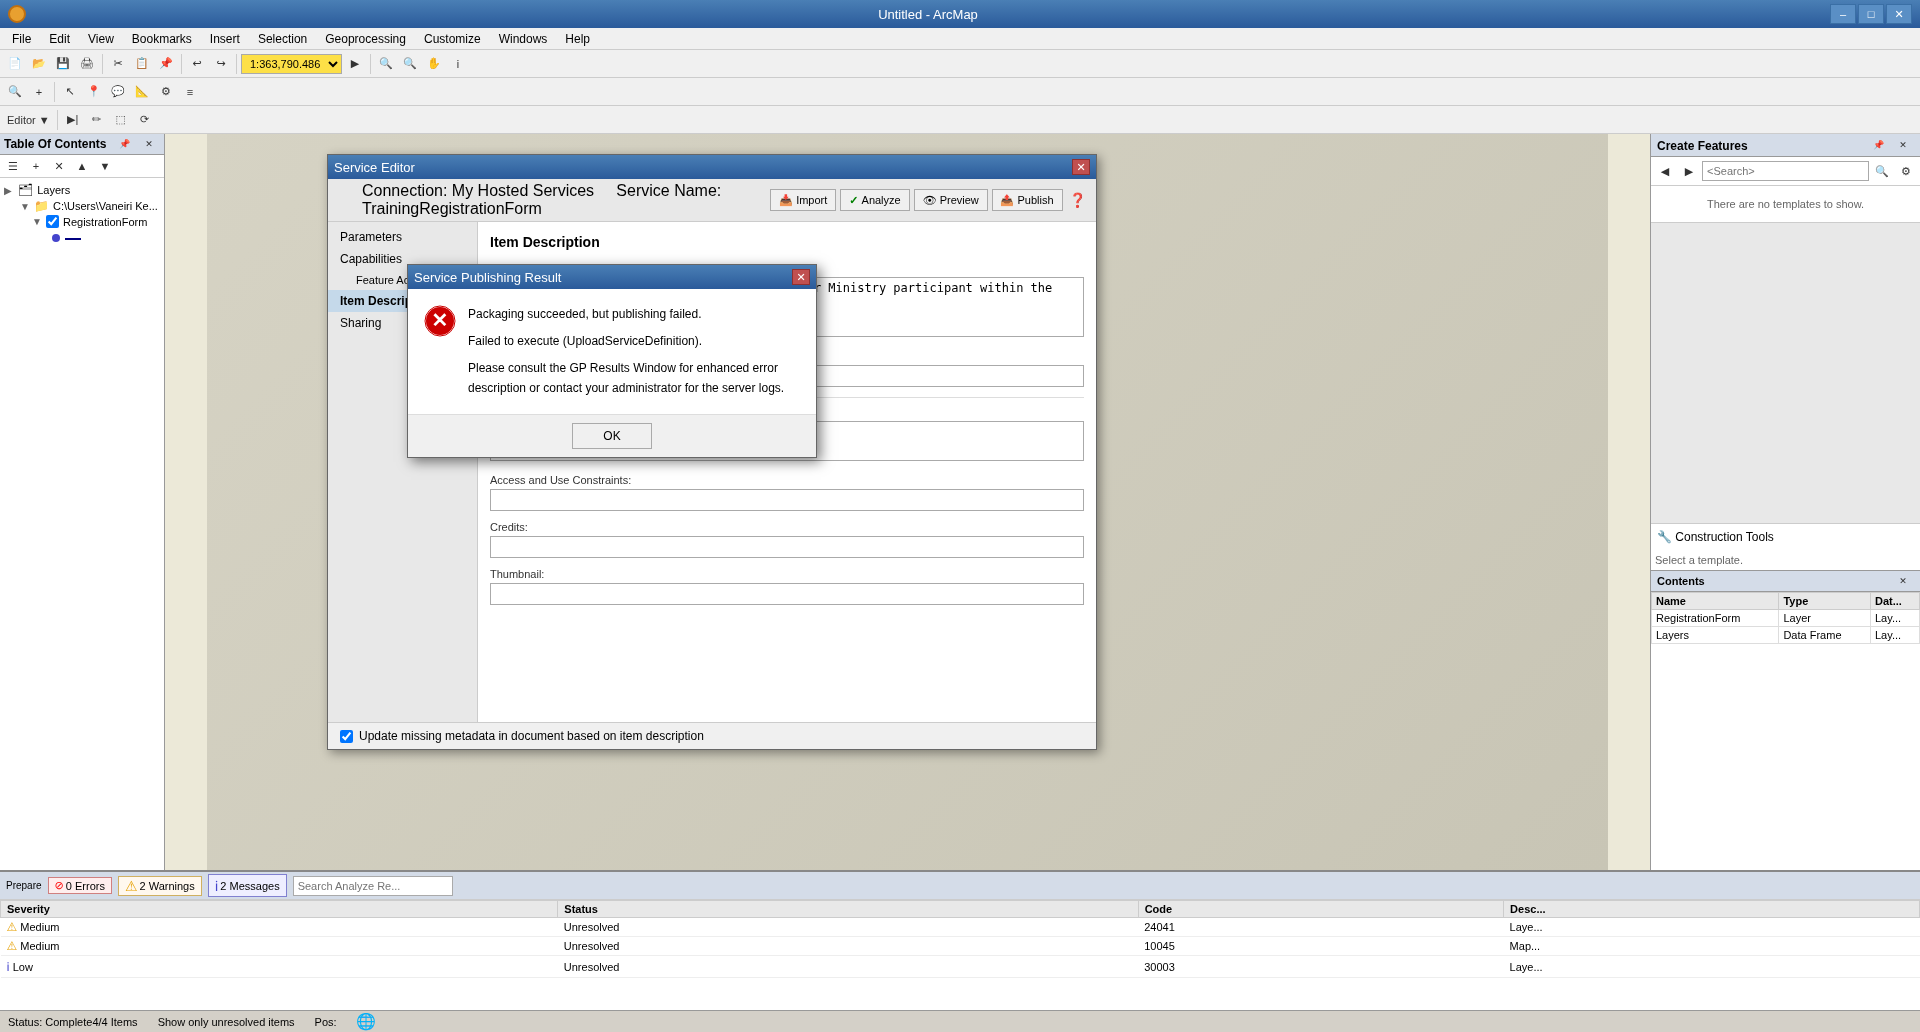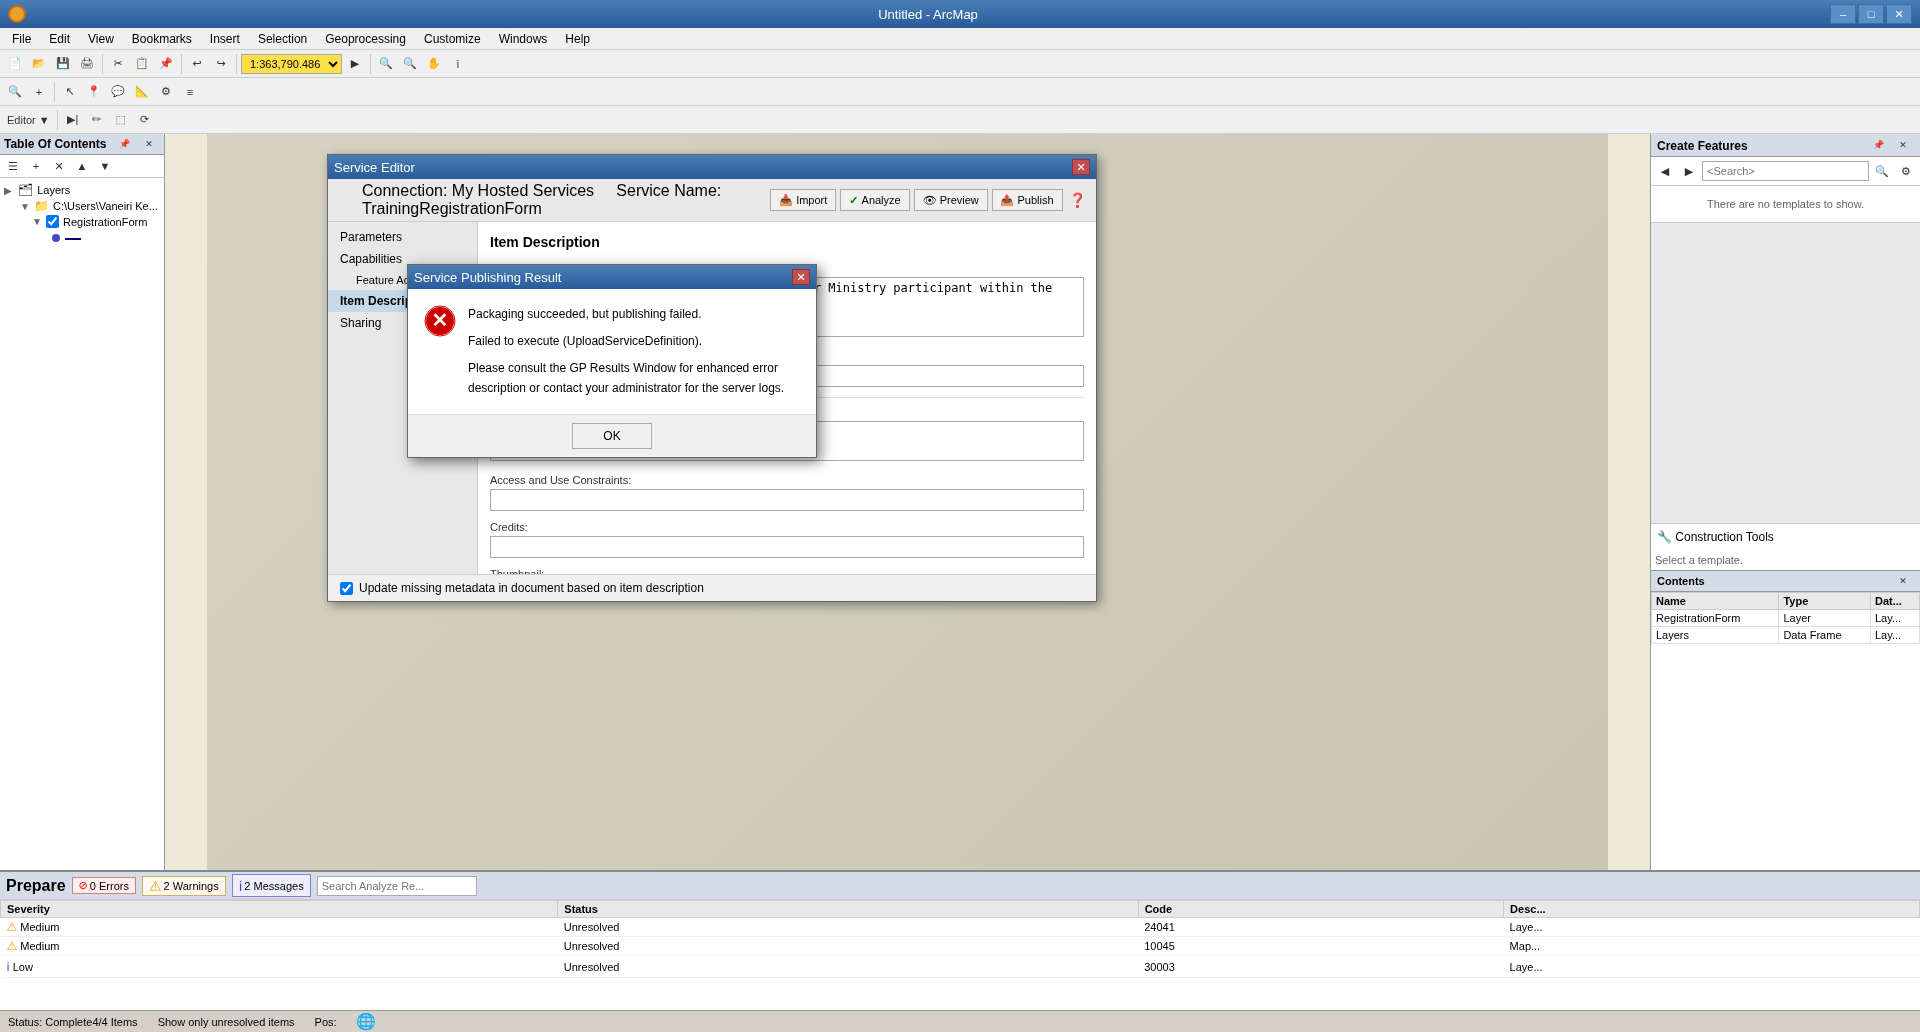--- a/index.html
+++ b/index.html
@@ -149,21 +149,21 @@
       flex-direction: column;
     }
     #prepare-header {
       background: #d4dce8;
       padding: 2px 6px;
       display: flex;
       align-items: center;
       gap: 6px;
       border-bottom: 1px solid #ccc;
     }
-    .prepare-title { font-weight: bold; font-size: 16px; }
+    .prepare-title { font-weight: normal; font-size: 10px; }
     .badge { display: flex; align-items: center; gap: 2px; padding: 1px 6px; font-size: 11px; border: 1px solid #ccc; cursor: pointer; background: #f0f0f0; }
     .badge.error { background: #ffeeee; border-color: #d08080; }
     .badge.warning { background: #fff8ee; border-color: #d0b060; }
     .badge.info { background: #eeeeff; border-color: #8080d0; }
     #prepare-table { flex: 1; overflow: auto; }
     #prepare-table table { width: 100%; border-collapse: collapse; font-size: 11px; }
     #prepare-table th { background: #e8e8e8; border: 1px solid #ccc; padding: 2px 6px; text-align: left; }
     #prepare-table td { border-bottom: 1px solid #eee; padding: 2px 6px; }
 
     
@@ -209,21 +209,21 @@
     }
     .dialog-toolbar .connection-info { flex: 1; font-size: 16px; margin-left: 28px; }
     .dlg-btn {
       display: flex; align-items: center; gap: 3px;
       padding: 2px 8px; background: #f0f0f0; border: 1px solid #aaa;
       cursor: pointer; font-size: 11px; height: 22px;
     }
     .dlg-btn .checkmark { color: green; font-weight: bold; }
     .dialog-body {
       display: flex;
-      height: 352px;
+      height: 500px;
     }
     .dialog-sidebar {
       width: 150px;
       background: #e8e8e8;
       border-right: 1px solid #ccc;
       padding: 4px 0;
     }
     .sidebar-nav-item {
       padding: 4px 12px;
       cursor: pointer;

